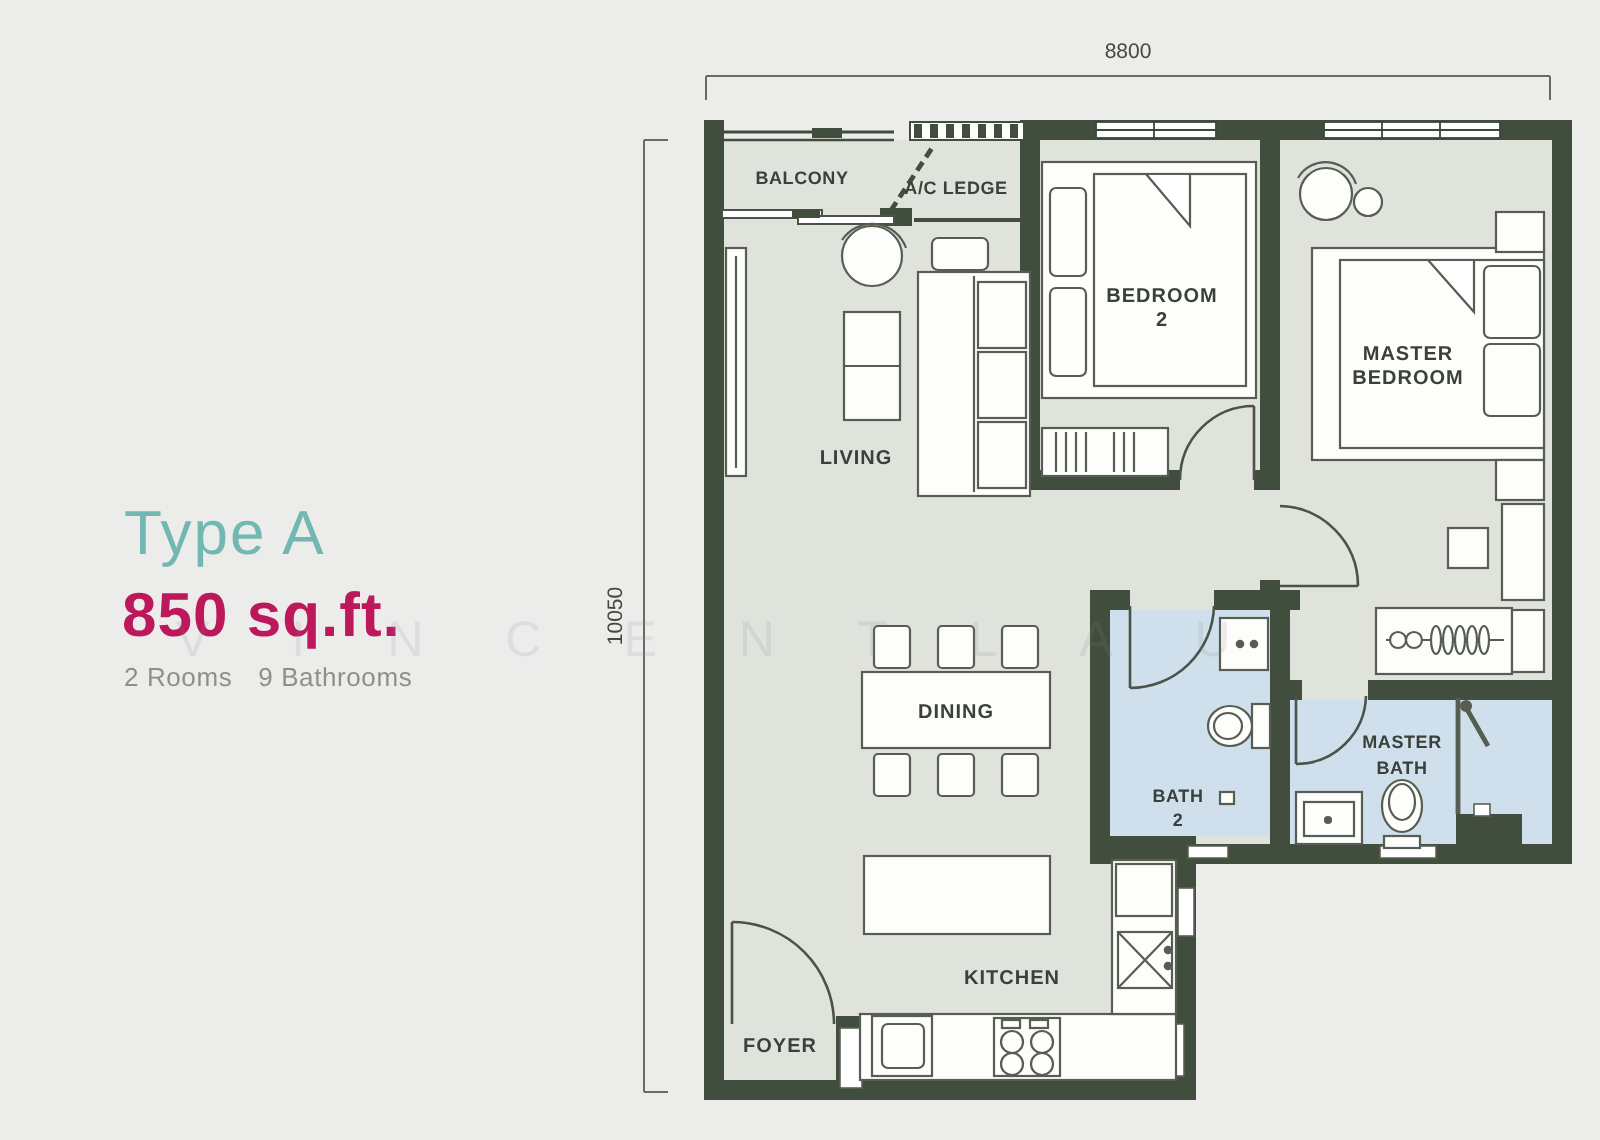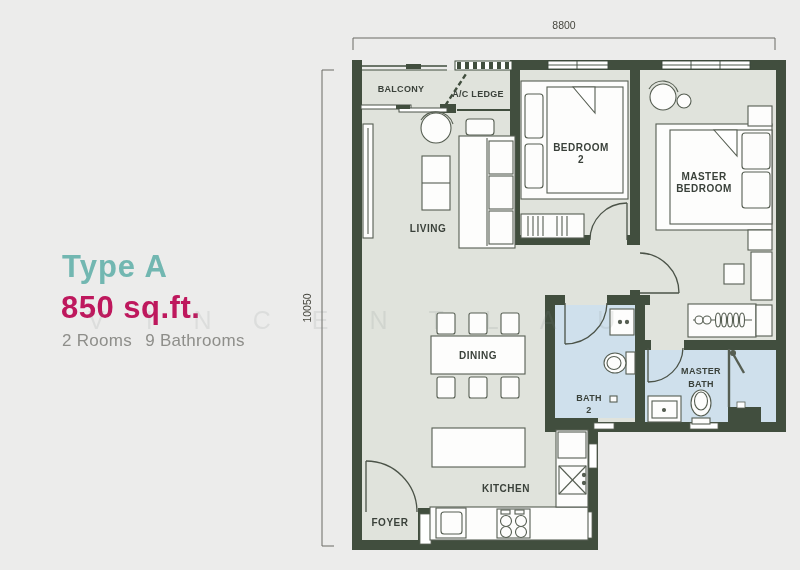--- a/index.html
+++ b/index.html
@@ -2,29 +2,29 @@
 <html><head>
 <meta charset="utf-8">
 <style>
   html,body{margin:0;padding:0;}
   .stage{
     position:relative;width:800px;height:570px;background:#ececeb;
     overflow:hidden;font-family:"Liberation Sans",sans-serif;
   }
   .stage svg{position:absolute;left:0;top:0;}
   .type-label{
-    position:absolute;left:62px;top:249px;font-size:31px;font-weight:700;
+    position:absolute;left:62px;top:249px;font-size:31px;font-weight:400;
     color:#72b7b1;letter-spacing:1px;
   }
   .area-label{
     position:absolute;left:61px;top:290px;font-size:31px;font-weight:600;
     color:#be185d;letter-spacing:.5px;
   }
   .rooms-line{
-    position:absolute;left:62px;top:331px;font-size:17px;color:#8e8e8a;
+    position:absolute;left:62px;top:331px;font-size:13px;color:#8e8e8a;
     display:flex;gap:13px;letter-spacing:.3px;
   }
   .watermark{
     position:absolute;left:88px;top:306px;font-size:25px;letter-spacing:41px;
     color:#7e8886;opacity:.14;white-space:nowrap;z-index:3;pointer-events:none;
   }
   text{font-family:"Liberation Sans",sans-serif;}
   .rlabel{font-size:10px;font-weight:bold;fill:#3a413a;letter-spacing:.5px;}
   .rlabel-s{font-size:9px;font-weight:bold;fill:#3a413a;letter-spacing:.3px;}
   .dim{font-size:10.5px;fill:#47473f;}

